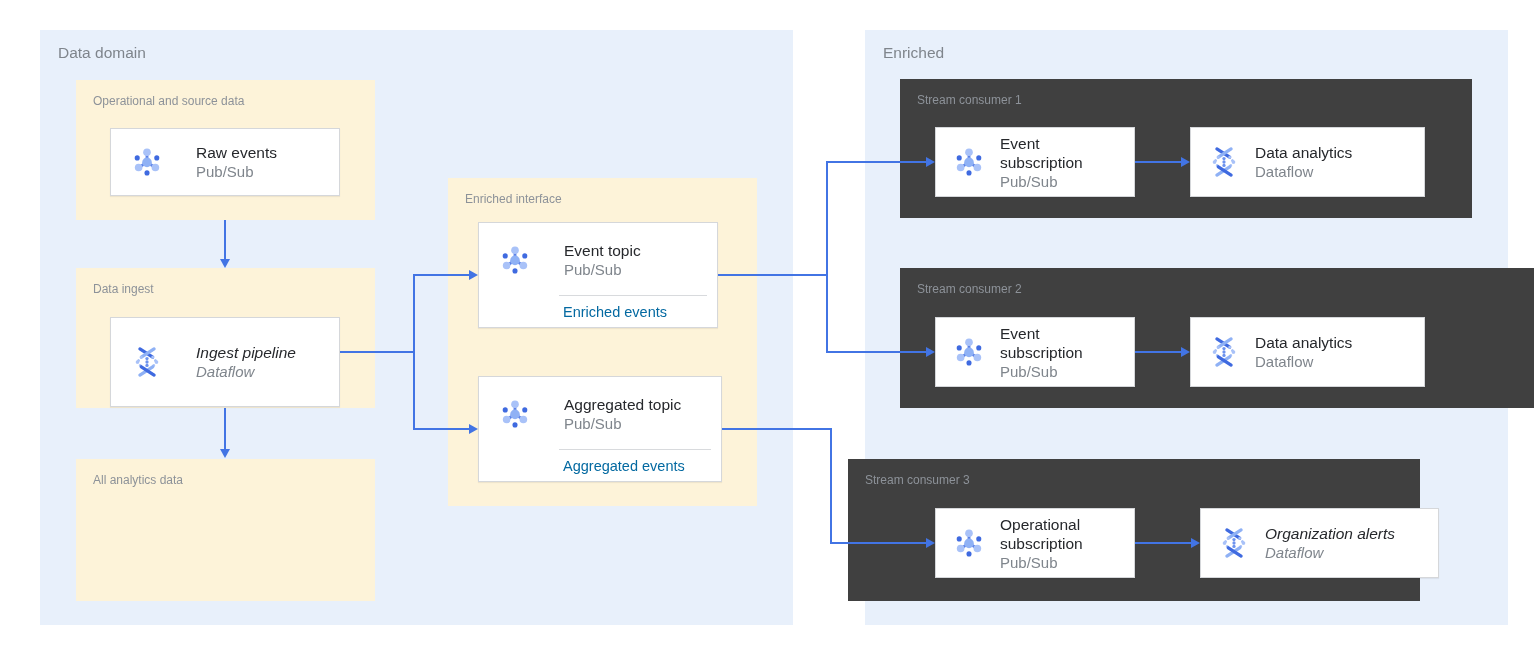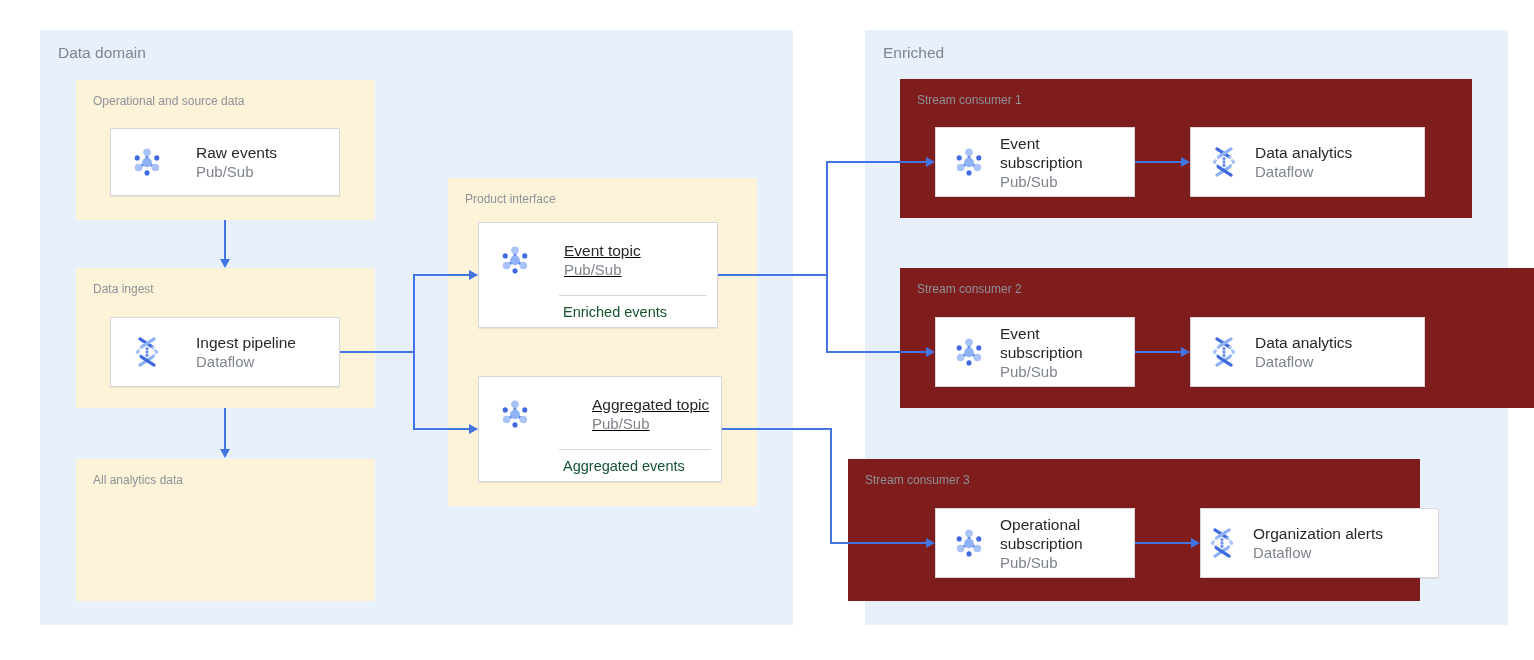--- a/index.html
+++ b/index.html
@@ -2,33 +2,33 @@
 <html><head>
 <meta charset="utf-8">
 <style>
   html,body{margin:0;padding:0;background:#fff;}
   .canvas{position:relative;width:1534px;height:660px;background:#ffffff;
           font-family:"Liberation Sans",sans-serif;overflow:hidden;}
   .panel{position:absolute;background:#e8f0fb;}
   .panel-label{position:absolute;left:18px;top:14px;font-size:15.5px;color:#7f858c;}
   .group{position:absolute;}
   .group-yellow{background:#fdf3d9;}
-  .group-pink{background:#7f1d1d;}
+  .group-pink{background:#404040;}
   .group-label{position:absolute;left:17px;top:14px;font-size:12px;color:#8d9299;}
   .card{position:absolute;background:#ffffff;border:1px solid #d5d7da;
         box-shadow:0 1px 1px rgba(0,0,0,0.06);box-sizing:border-box;}
   .card-row{display:flex;align-items:center;height:100%;padding-left:19px;}
   .card-icon{flex:0 0 34px;width:34px;height:34px;}
   .card-text{margin-left:32px;padding-right:8px;}
   .consumer .card-text{margin-left:14px;}
   .card-title{font-size:15.5px;line-height:19px;color:#26282c;}
   .card-sub{font-size:15px;line-height:19px;color:#7f858c;}
-  .topic-card .card-row{height:66px;align-items:center;text-decoration:underline;}
+  .topic-card .card-row{height:66px;align-items:center;}
   .topic-divider{border:none;border-top:1px solid #d8dadd;margin:2px 10px 0 80px;}
-  .topic-footer{margin:8px 10px 0 84px;font-size:14.5px;color:#14532d;}
+  .topic-footer{margin:8px 10px 0 84px;font-size:14.5px;color:#0369a1;}
   .line{position:absolute;background:#4274e4;}
   .arr-r{position:absolute;width:0;height:0;border-top:5px solid transparent;
          border-bottom:5px solid transparent;border-left:9px solid #4274e4;}
   .arr-d{position:absolute;width:0;height:0;border-left:5px solid transparent;
          border-right:5px solid transparent;border-top:9px solid #4274e4;}
 </style>
 </head>
 <body>
 
 <svg width="0" height="0" style="position:absolute">
@@ -87,54 +87,54 @@
       <div class="card-text">
         <div class="card-title">Raw events</div>
         <div class="card-sub">Pub/Sub</div>
       </div>
     </div>
   </div>
 
   <div class="group group-yellow" style="left:76px;top:268px;width:299px;height:140px;">
     <div class="group-label">Data ingest</div>
   </div>
-  <div class="card" style="left:110px;top:317px;width:230px;height:70px;">
+  <div class="card" style="left:110px;top:317px;width:230px;height:90px;font-style:italic;">
     <div class="card-row">
       <svg class="card-icon" viewBox="0 0 24 24">
           <use href="#ic-dataflow"></use>
         </svg>
       <div class="card-text">
         <div class="card-title">Ingest pipeline</div>
         <div class="card-sub">Dataflow</div>
       </div>
     </div>
   </div>
 
   <div class="group group-yellow" style="left:76px;top:459px;width:299px;height:142px;">
     <div class="group-label">All analytics data</div>
   </div>
 
   <div class="group group-yellow" style="left:448px;top:178px;width:309px;height:328px;">
-    <div class="group-label">Product interface</div>
+    <div class="group-label">Enriched interface</div>
   </div>
   <div class="card topic-card" style="left:478px;top:222px;width:240px;height:106px;">
     <div class="card-row" style="padding-top:4px;">
       <svg class="card-icon" viewBox="0 0 24 24">
           <use href="#ic-pubsub"></use>
         </svg>
       <div class="card-text">
         <div class="card-title">Event topic</div>
         <div class="card-sub">Pub/Sub</div>
       </div>
     </div>
     <hr class="topic-divider">
     <div class="topic-footer">Enriched events</div>
   </div>
   <div class="card topic-card" style="left:478px;top:376px;width:244px;height:106px;">
-    <div class="card-row" style="padding-top:4px;gap:28px;">
+    <div class="card-row" style="padding-top:4px;">
       <svg class="card-icon" viewBox="0 0 24 24">
           <use href="#ic-pubsub"></use>
         </svg>
       <div class="card-text">
         <div class="card-title">Aggregated topic</div>
         <div class="card-sub">Pub/Sub</div>
       </div>
     </div>
     <hr class="topic-divider">
     <div class="topic-footer">Aggregated events</div>
@@ -204,21 +204,21 @@
       <svg class="card-icon" viewBox="0 0 24 24">
           <use href="#ic-pubsub"></use>
         </svg>
       <div class="card-text">
         <div class="card-title">Operational subscription</div>
         <div class="card-sub">Pub/Sub</div>
       </div>
     </div>
   </div>
   <div class="card consumer" style="left:1200px;top:508px;width:239px;height:70px;">
-    <div class="card-row" style="padding-left:4px;">
+    <div class="card-row" style="padding-left:16px;font-style:italic;">
       <svg class="card-icon" viewBox="0 0 24 24">
           <use href="#ic-dataflow"></use>
         </svg>
       <div class="card-text">
         <div class="card-title">Organization alerts</div>
         <div class="card-sub">Dataflow</div>
       </div>
     </div>
   </div>
 

